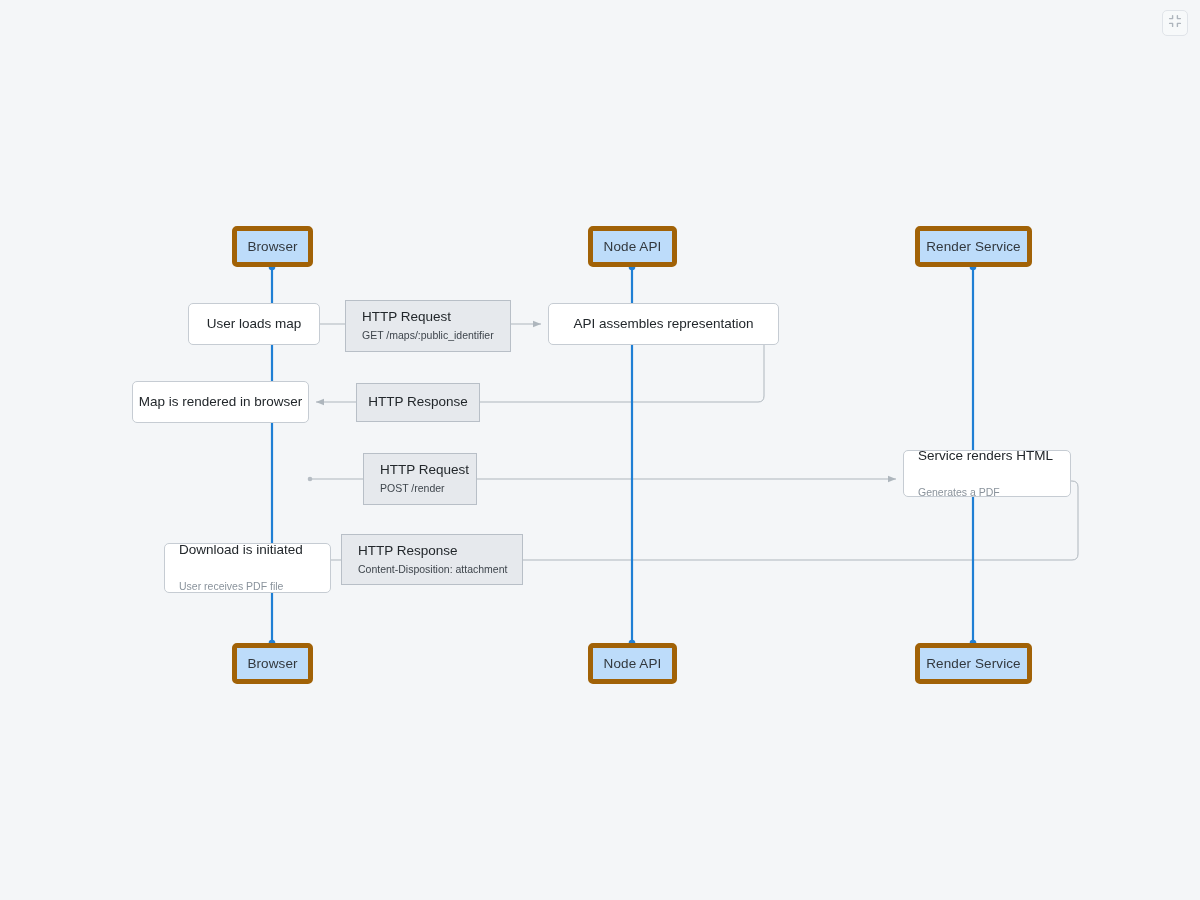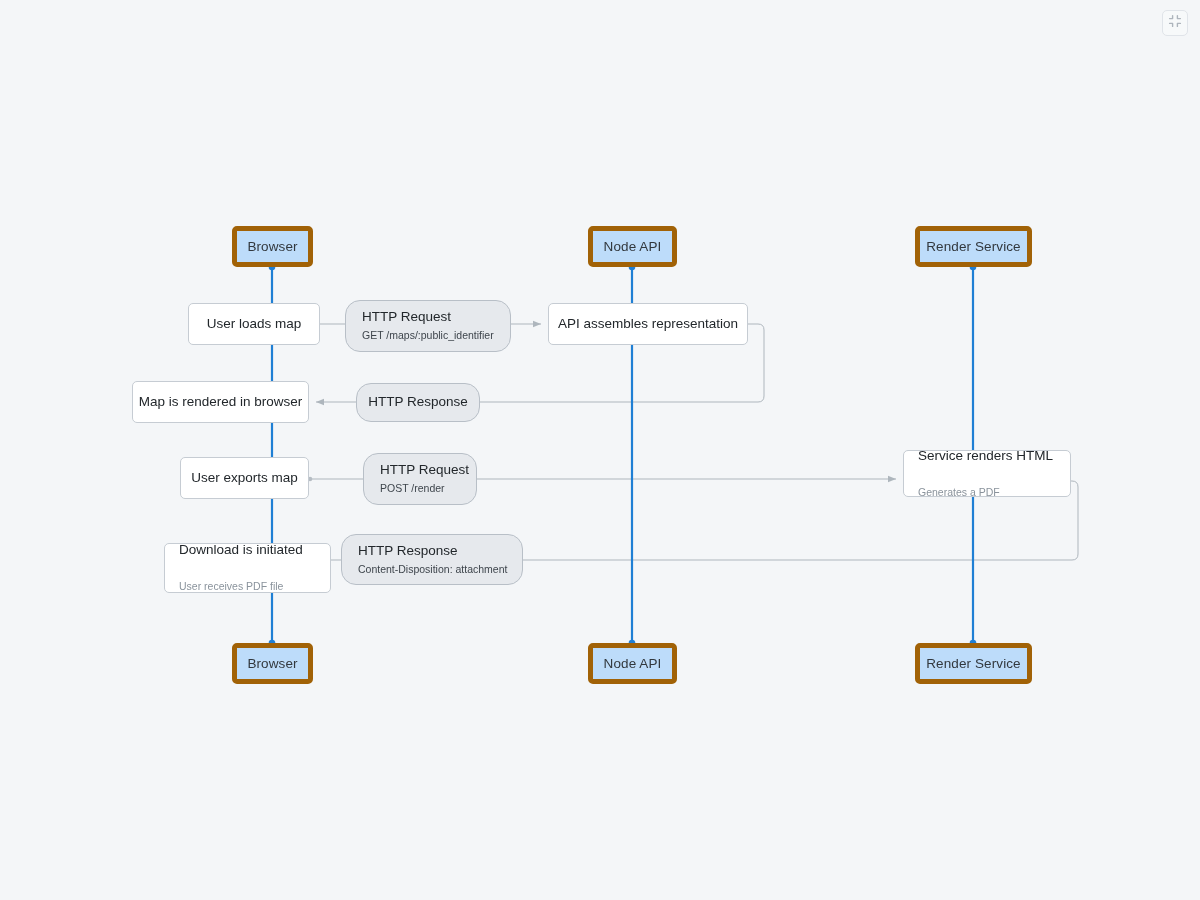--- a/index.html
+++ b/index.html
@@ -67,21 +67,21 @@
     line-height: 1.3;
     margin-top: 21px;
     white-space: nowrap;
   }
 
   
   .msg {
     position: absolute;
     background: #e6e9ed;
     border: 1px solid #b8bfc7;
-    border-radius: 15px;
+    border-radius: 0;
     display: flex;
     flex-direction: column;
     align-items: flex-start;
     justify-content: center;
     padding: 6px 16px;
     z-index: 6;
   }
   .msg.center { align-items: center; justify-content: center; }
   .msg .title {
     color: #22272b;
@@ -177,31 +177,28 @@
     <span>Node API</span>
   </div>
   <div class="actor" style="left:915px; top:226px; width:117px; height:41px;">
     <span>Render Service</span>
   </div>
 
   <div class="step center" style="left:188px; top:303px; width:132px; height:42px;">
     <span class="title">User loads map</span>
   </div>
 
-  <div class="step center" style="left:548px; top:303px; width:200px; height:42px;">
+  <div class="step center" style="left:548px; top:303px; width:231px; height:42px;">
     <span class="title">API assembles representation</span>
   </div>
 
   <div class="step center" style="left:132px; top:381px; width:177px; height:42px;">
     <span class="title">Map is rendered in browser</span>
   </div>
 
-  <div class="step center" style="left:180px; top:457px; width:129px; height:42px;">
-    <span class="title">User exports map</span>
-  </div>
 
   <div class="step" style="left:903px; top:450px; width:168px; height:47px;">
     <span class="title">Service renders HTML</span>
     <span class="sub">Generates a PDF</span>
   </div>
 
   <div class="step" style="left:164px; top:543px; width:167px; height:50px;">
     <span class="title">Download is initiated</span>
     <span class="sub">User receives PDF file</span>
   </div>

